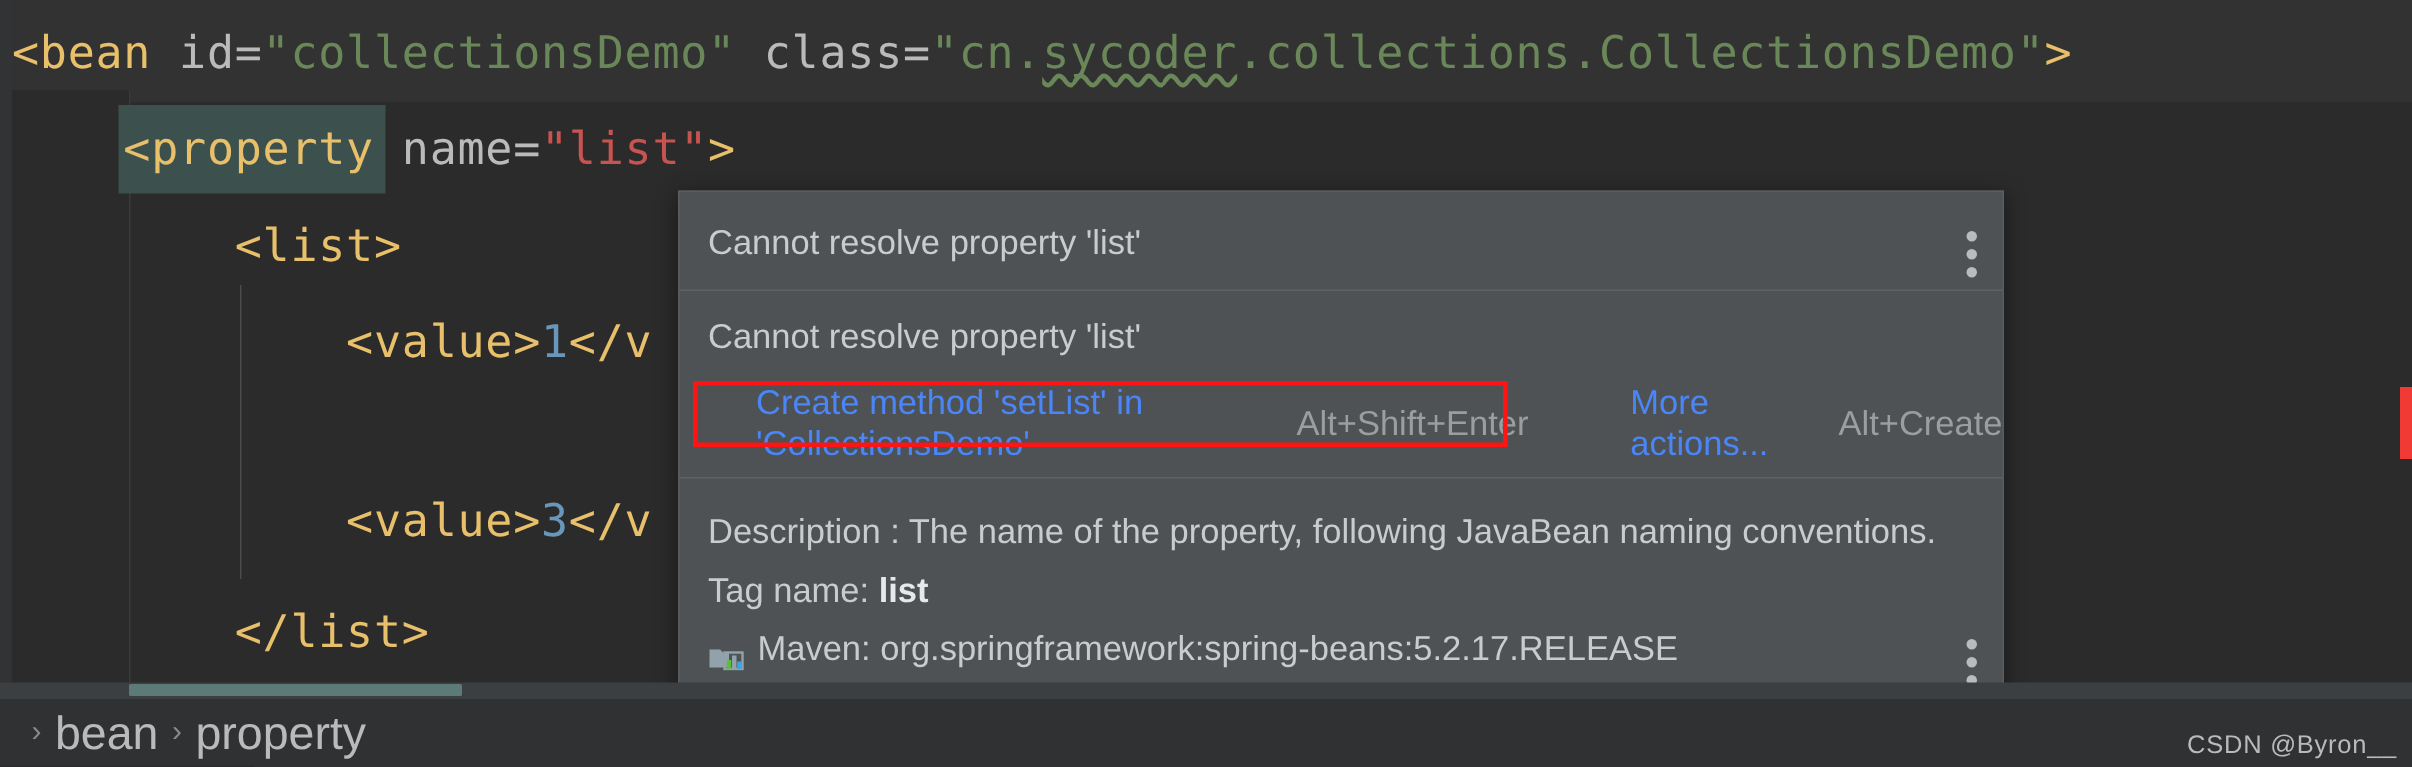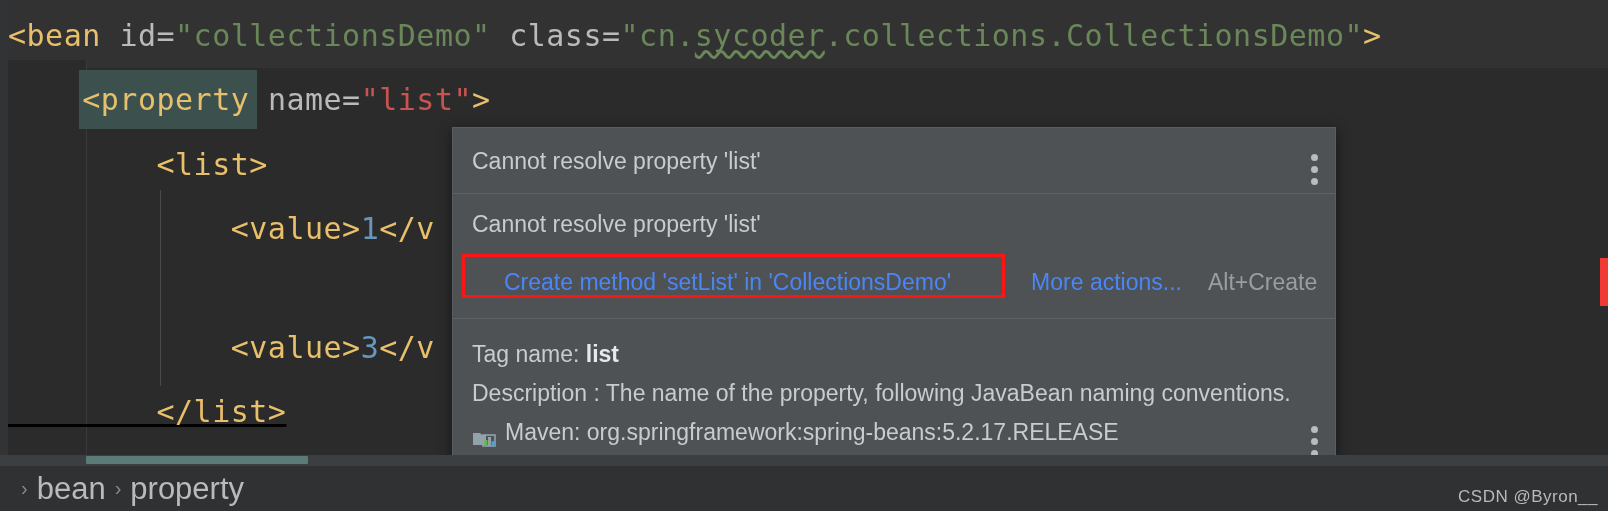--- a/index.html
+++ b/index.html
@@ -46,21 +46,21 @@
     font-family: "DejaVu Sans Mono", "Liberation Mono", monospace;
     font-size: 30px;
     letter-spacing: 0.5px;
   }
   .ln0 { top: 4px; }
   .ln1 { top: 68px; }
   .ln2 { top: 133px; }
   .ln3 { top: 197px; }
   .ln4 { top: 261px; }
   .ln5 { top: 316px; }
-  .ln6 { top: 380px; text-decoration: underline; }
+  .ln6 { top: 390px; }
 
   .line0-bg {
     position: absolute;
     left: 0; top: 0; width: 100%; height: 68px;
     background: #323232;
   }
   .prop-highlight {
     position: absolute;
     left: 79px; top: 70px;
     width: 178px; height: 59px;
@@ -265,33 +265,34 @@
 
   <div class="popup">
 
     <div class="popup-row row-msg1">Cannot resolve property 'list'</div>
 
     <div class="popup-row row-msg2">Cannot resolve property 'list'</div>
 
     <div class="popup-row row-actions">
       <div class="red-box"></div>
       <span class="action-link">Create method 'setList' in 'CollectionsDemo'</span>
+      <span class="action-shortcut">Alt+Shift+Enter</span>
       <span class="action-gap"></span>
       <span class="action-link">More actions...</span>
       <span class="action-shortcut">Alt+Create</span>
     </div>
 
     <div class="popup-divider"></div>
 
     <div class="doc-section">
+      <div class="doc-line">Description : The name of the property, following JavaBean naming conventions.</div>
       <div class="doc-line">
         <span>Tag name:</span>
         <b>list</b>
       </div>
-      <div class="doc-line">Description : The name of the property, following JavaBean naming conventions.</div>
       <div class="doc-line maven">
         <span class="maven-icon">
           <svg width="24" height="22" viewBox="0 0 24 22" aria-hidden="true">
             <path d="M1 6 h7 l2 2 h4 v10 h-13 z" fill="#93a1ab"></path>
             <rect x="11" y="8" width="12" height="11" fill="none" stroke="#93a1ab" stroke-width="1.6"></rect>
             <rect x="12.5" y="13" width="3" height="6" fill="#5fbb46"></rect>
             <rect x="16" y="10" width="3" height="9" fill="#93a1ab"></rect>
             <rect x="19.5" y="14" width="3" height="5" fill="#3ca6e0"></rect>
           </svg>
         </span>

